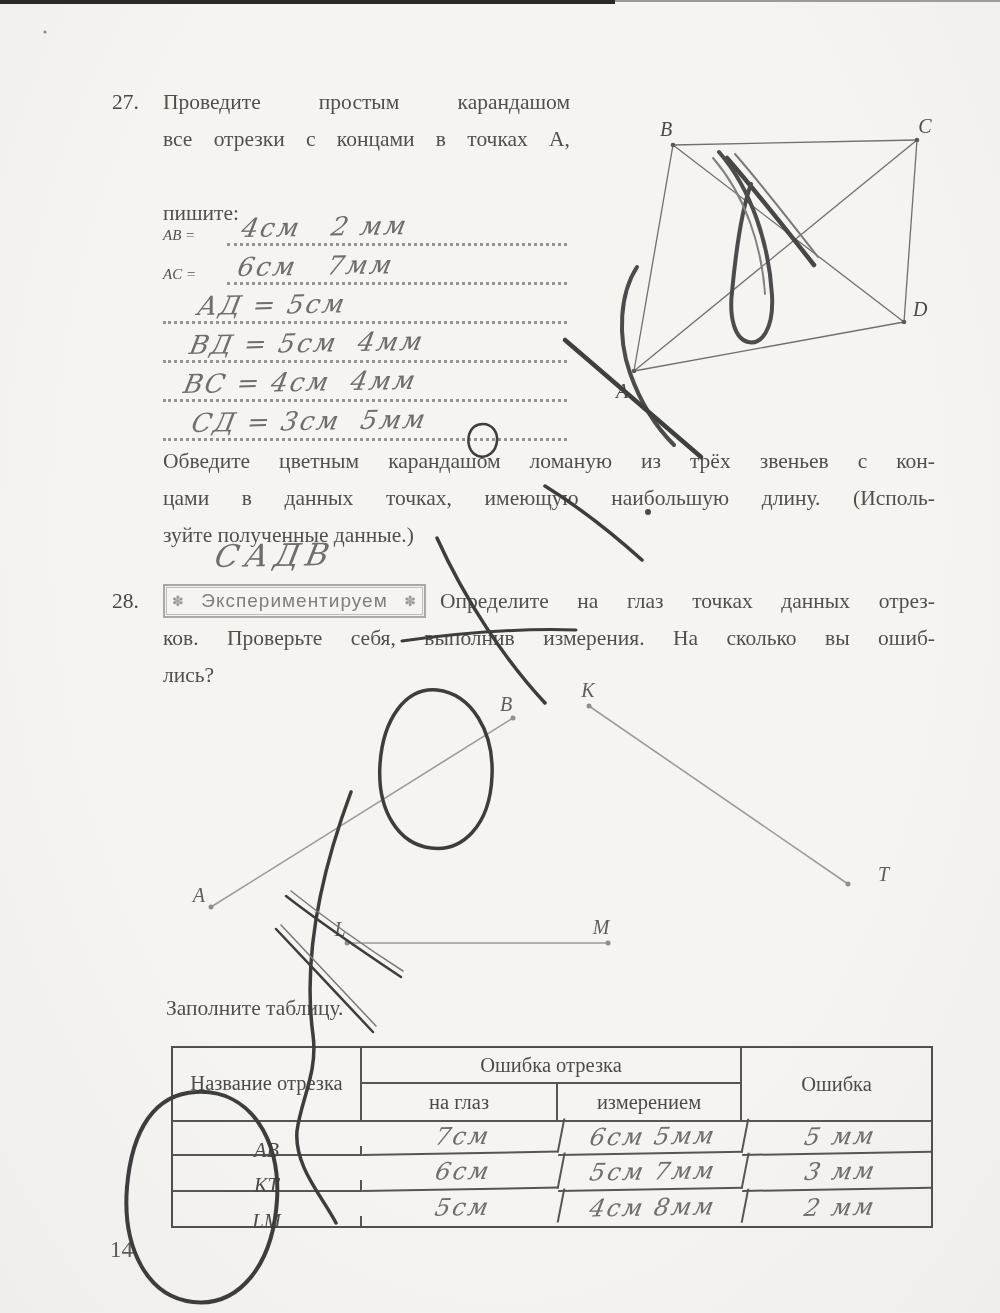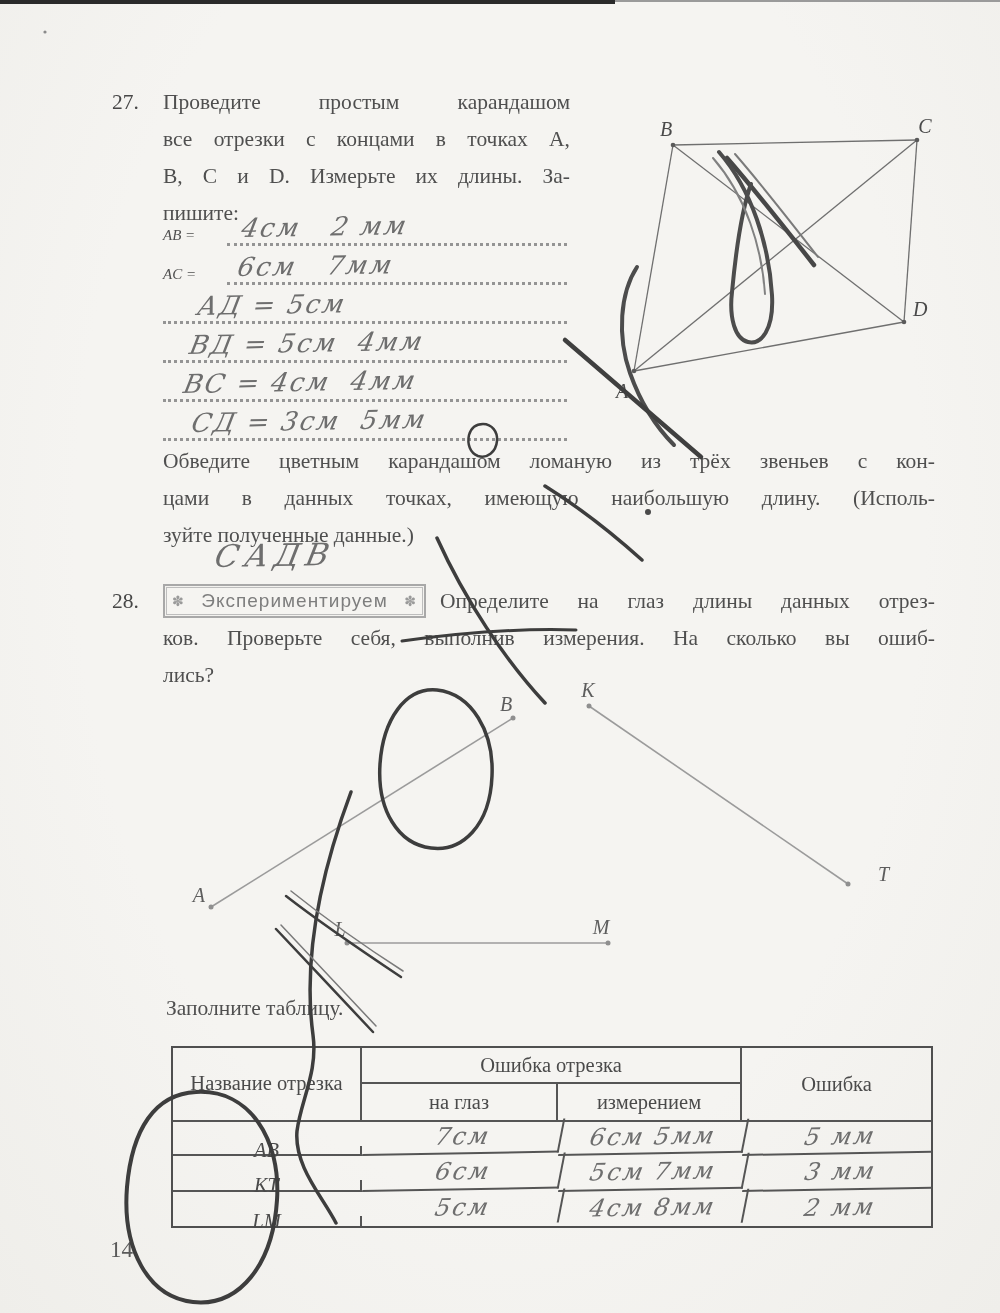--- a/index.html
+++ b/index.html
@@ -56,21 +56,20 @@
   .flabel2{font-family:"Liberation Serif","DejaVu Serif",serif;font-style:italic;font-size:20px;fill:#5d5d5d;}
 </style>
 </head>
 <body>
 
 <div class="page">
 
   <div class="num" style="left:112px;top:84px;">27.</div>
   <div class="pline just" style="left:163px;top:84px;width:407px;">Проведите простым карандашом</div>
   <div class="pline just" style="left:163px;top:121px;width:407px;">все отрезки с концами в точках А,</div>
-  <div class="pline just" style="left:163px;top:158px;width:407px;">В, С и D. Измерьте их длины. За-</div>
   <div class="pline" style="left:163px;top:195px;text-align:center;">пишите:</div>
 
   <div class="ansrow" style="top:212px;">
     <span class="plabel">AB =</span>
     <div class="dotline dot-short"></div>
     <span class="hw hwv" style="left:76px;">4см   2 мм</span>
   </div>
   <div class="ansrow" style="top:251px;">
     <span class="plabel">AC =</span>
     <div class="dotline dot-short"></div>
@@ -98,21 +97,21 @@
   <div class="pline" style="left:163px;top:517px;">зуйте полученные данные.)</div>
 
   <div class="hw hw-cadb">САДВ</div>
 
   <div class="num" style="left:112px;top:583px;">28.</div>
   <div class="badge">
     <span class="flower">✽</span>
     <span>Экспериментируем</span>
     <span class="flower">✽</span>
   </div>
-  <div class="pline just" style="left:440px;top:583px;width:495px;">Определите на глаз длины данных отрез-</div>
+  <div class="pline just" style="left:440px;top:583px;width:495px;">Определите на глаз точках данных отрез-</div>
   <div class="pline just" style="left:163px;top:620px;width:772px;">ков. Проверьте себя, выполнив измерения. На сколько вы ошиб-</div>
   <div class="pline" style="left:163px;top:657px;">лись?</div>
 
   <div class="prompt">Заполните таблицу.</div>
 
   <div class="dtable">
     <div class="cell br bb c-name">Название отрезка</div>
     <div class="cell br bb c-len">Ошибка отрезка</div>
     <div class="cell br bb c-eye">на глаз</div>
     <div class="cell br bb c-meas">измерением</div>

